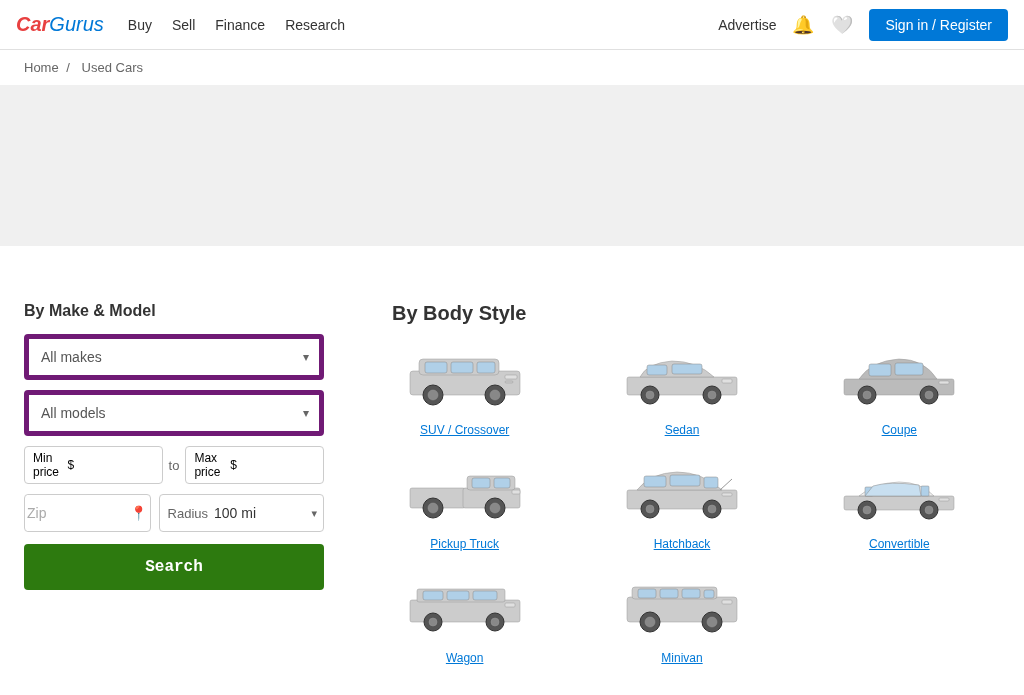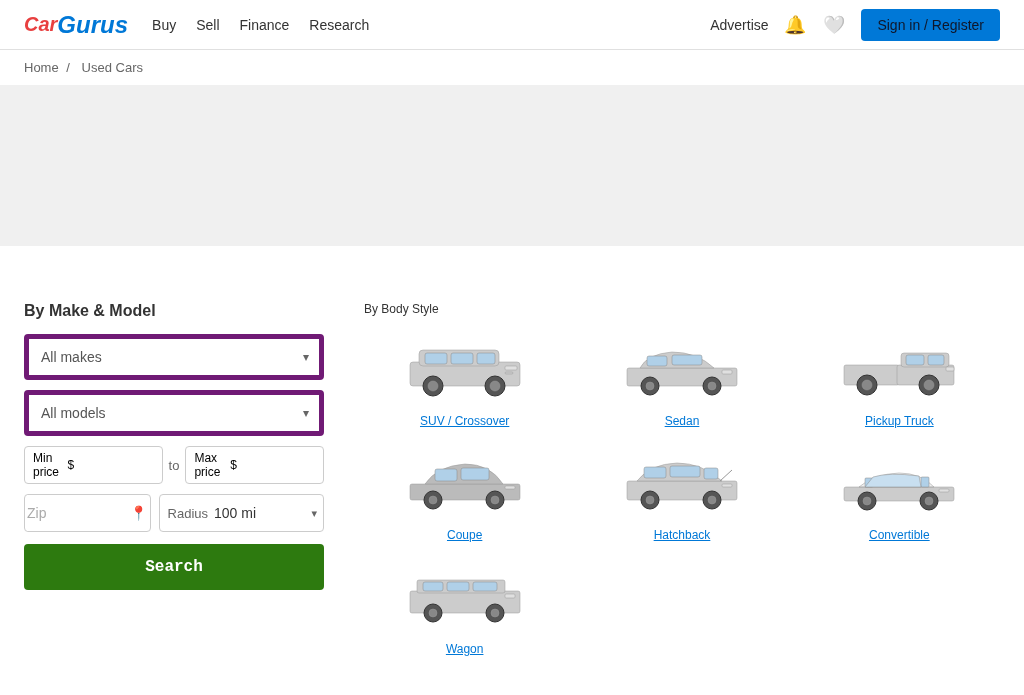--- a/index.html
+++ b/index.html
@@ -2,40 +2,40 @@
 <html><head>
   <meta charset="utf-8">
   <style>
     * { box-sizing: border-box; margin: 0; padding: 0; }
     body { font-family: Arial, Helvetica, sans-serif; background: #fff; color: #333; font-size: 14px; }
 
     
     .header {
       display: flex;
       align-items: center;
-      padding: 0 24px;
+      padding: 0 16px;
       height: 50px;
       border-bottom: 1px solid #e0e0e0;
       background: #fff;
     }
     .logo {
       display: flex;
       align-items: center;
       margin-right: 24px;
       text-decoration: none;
     }
     .logo-car { color: #e84040; font-size: 20px; font-weight: bold; font-style: italic; }
-    .logo-gurus { color: #0078d7; font-size: 24px; font-weight: bold; font-style: italic; }
+    .logo-gurus { color: #0078d7; font-size: 20px; font-weight: normal; font-style: italic; }
     .nav-links { display: flex; gap: 20px; align-items: center; }
     .nav-link { text-decoration: none; color: #333; font-size: 14px; }
     .header-right { margin-left: auto; display: flex; align-items: center; gap: 16px; }
     .header-icon { font-size: 18px; color: #555; cursor: pointer; }
     .signin-btn {
       background: #0078d7;
-      color: #0f172a;
+      color: #ffffff;
       border: none;
       border-radius: 4px;
       padding: 8px 16px;
       font-size: 14px;
       cursor: pointer;
       white-space: nowrap;
     }
     .advertise-link { text-decoration: none; color: #333; font-size: 14px; }
 
     
@@ -207,23 +207,24 @@
       font-weight: bold;
       cursor: pointer;
       font-family: Liberation Mono, monospace;
     }
 
     
     .body-style-panel {
       flex: 1;
     }
     .body-style-panel h2 {
-      font-size: 12px;
-      font-weight: normal;
+      font-size: 20px;
+      font-weight: bold;
       margin-bottom: 14px;
+      margin-left: 28px;
     }
     .body-grid {
       display: grid;
       grid-template-columns: repeat(3, 1fr);
       gap: 16px;
     }
     .body-item {
       display: flex;
       flex-direction: column;
       align-items: center;
@@ -393,64 +394,64 @@
                 <rect x="100" y="30" width="10" height="4" rx="1" fill="#e0e0e0"></rect>
               </g>
             </svg>
           </div>
           <span class="body-item-label">Sedan</span>
         </a>
 
         <a href="#" class="body-item">
           <div class="car-image-wrapper">
             <svg class="car-svg" viewBox="0 0 120 60">
-              <g fill="#ccc" stroke="#999" stroke-width="0.5">
-
-                <rect x="5" y="25" width="55" height="20" rx="2"></rect>
-
-                <rect x="58" y="25" width="57" height="20" rx="2"></rect>
-                <rect x="62" y="13" width="48" height="14" rx="3"></rect>
-
-                <rect x="67" y="15" width="18" height="10" rx="2" fill="#b0d0e8" stroke="#888"></rect>
-                <rect x="89" y="15" width="16" height="10" rx="2" fill="#b0d0e8" stroke="#888"></rect>
-
-                <circle cx="28" cy="45" r="10" fill="#555" stroke="#333" stroke-width="1"></circle>
-                <circle cx="28" cy="45" r="5" fill="#888"></circle>
-                <circle cx="90" cy="45" r="10" fill="#555" stroke="#333" stroke-width="1"></circle>
-                <circle cx="90" cy="45" r="5" fill="#888"></circle>
-                <rect x="107" y="27" width="8" height="4" rx="1" fill="#e0e0e0"></rect>
-              </g>
-            </svg>
-          </div>
-          <span class="body-item-label">Pickup Truck</span>
-        </a>
-
-        <a href="#" class="body-item">
-          <div class="car-image-wrapper">
-            <svg class="car-svg" viewBox="0 0 120 60">
               <g fill="#bbb" stroke="#999" stroke-width="0.5">
                 <rect x="5" y="30" width="110" height="16" rx="2"></rect>
                 <path d="M20 30 Q32 12 60 10 Q85 10 98 30 Z" fill="#bbb" stroke="#999"></path>
                 <rect x="30" y="15" width="22" height="12" rx="2" fill="#b0d0e8" stroke="#888"></rect>
                 <rect x="56" y="14" width="28" height="12" rx="2" fill="#b0d0e8" stroke="#888"></rect>
                 <circle cx="28" cy="46" r="9" fill="#555" stroke="#333" stroke-width="1"></circle>
                 <circle cx="28" cy="46" r="4" fill="#888"></circle>
                 <circle cx="90" cy="46" r="9" fill="#555" stroke="#333" stroke-width="1"></circle>
                 <circle cx="90" cy="46" r="4" fill="#888"></circle>
                 <rect x="100" y="32" width="10" height="3" rx="1" fill="#e0e0e0"></rect>
               </g>
             </svg>
           </div>
           <span class="body-item-label">Coupe</span>
         </a>
 
         <a href="#" class="body-item">
           <div class="car-image-wrapper">
             <svg class="car-svg" viewBox="0 0 120 60">
               <g fill="#ccc" stroke="#999" stroke-width="0.5">
+
+                <rect x="5" y="25" width="55" height="20" rx="2"></rect>
+
+                <rect x="58" y="25" width="57" height="20" rx="2"></rect>
+                <rect x="62" y="13" width="48" height="14" rx="3"></rect>
+
+                <rect x="67" y="15" width="18" height="10" rx="2" fill="#b0d0e8" stroke="#888"></rect>
+                <rect x="89" y="15" width="16" height="10" rx="2" fill="#b0d0e8" stroke="#888"></rect>
+
+                <circle cx="28" cy="45" r="10" fill="#555" stroke="#333" stroke-width="1"></circle>
+                <circle cx="28" cy="45" r="5" fill="#888"></circle>
+                <circle cx="90" cy="45" r="10" fill="#555" stroke="#333" stroke-width="1"></circle>
+                <circle cx="90" cy="45" r="5" fill="#888"></circle>
+                <rect x="107" y="27" width="8" height="4" rx="1" fill="#e0e0e0"></rect>
+              </g>
+            </svg>
+          </div>
+          <span class="body-item-label">Pickup Truck</span>
+        </a>
+
+        <a href="#" class="body-item">
+          <div class="car-image-wrapper">
+            <svg class="car-svg" viewBox="0 0 120 60">
+              <g fill="#ccc" stroke="#999" stroke-width="0.5">
                 <rect x="5" y="27" width="110" height="19" rx="2"></rect>
                 <path d="M15 27 Q28 10 55 9 Q80 9 100 27 Z" fill="#ccc" stroke="#999"></path>
                 <rect x="22" y="13" width="22" height="11" rx="2" fill="#b0d0e8" stroke="#888"></rect>
                 <rect x="48" y="12" width="30" height="11" rx="2" fill="#b0d0e8" stroke="#888"></rect>
                 <rect x="82" y="14" width="14" height="11" rx="2" fill="#b0d0e8" stroke="#888"></rect>
                 <circle cx="28" cy="46" r="9" fill="#555" stroke="#333" stroke-width="1"></circle>
                 <circle cx="28" cy="46" r="4" fill="#888"></circle>
                 <circle cx="90" cy="46" r="9" fill="#555" stroke="#333" stroke-width="1"></circle>
                 <circle cx="90" cy="46" r="4" fill="#888"></circle>
 
@@ -497,18 +498,38 @@
                 <circle cx="28" cy="45" r="4" fill="#888"></circle>
                 <circle cx="90" cy="45" r="9" fill="#555" stroke="#333" stroke-width="1"></circle>
                 <circle cx="90" cy="45" r="4" fill="#888"></circle>
                 <rect x="100" y="26" width="10" height="4" rx="1" fill="#e0e0e0"></rect>
               </g>
             </svg>
           </div>
           <span class="body-item-label">Wagon</span>
         </a>
 
+        <a href="#" class="body-item">
+          <div class="car-image-wrapper">
+            <svg class="car-svg" viewBox="0 0 120 60">
+              <g fill="#ccc" stroke="#999" stroke-width="0.5">
+                <rect x="5" y="20" width="110" height="25" rx="3"></rect>
+                <rect x="10" y="10" width="85" height="12" rx="3"></rect>
+                <rect x="16" y="12" width="18" height="9" rx="2" fill="#b0d0e8" stroke="#888"></rect>
+                <rect x="38" y="12" width="18" height="9" rx="2" fill="#b0d0e8" stroke="#888"></rect>
+                <rect x="60" y="12" width="18" height="9" rx="2" fill="#b0d0e8" stroke="#888"></rect>
+                <rect x="82" y="13" width="10" height="8" rx="2" fill="#b0d0e8" stroke="#888"></rect>
+                <circle cx="28" cy="45" r="10" fill="#555" stroke="#333" stroke-width="1"></circle>
+                <circle cx="28" cy="45" r="5" fill="#888"></circle>
+                <circle cx="90" cy="45" r="10" fill="#555" stroke="#333" stroke-width="1"></circle>
+                <circle cx="90" cy="45" r="5" fill="#888"></circle>
+                <rect x="100" y="23" width="10" height="4" rx="1" fill="#e0e0e0"></rect>
+              </g>
+            </svg>
+          </div>
+          <span class="body-item-label">Minivan</span>
+        </a>
 
       </div>
     </div>
 
   </div>
 </div>
 
 </body></html>

